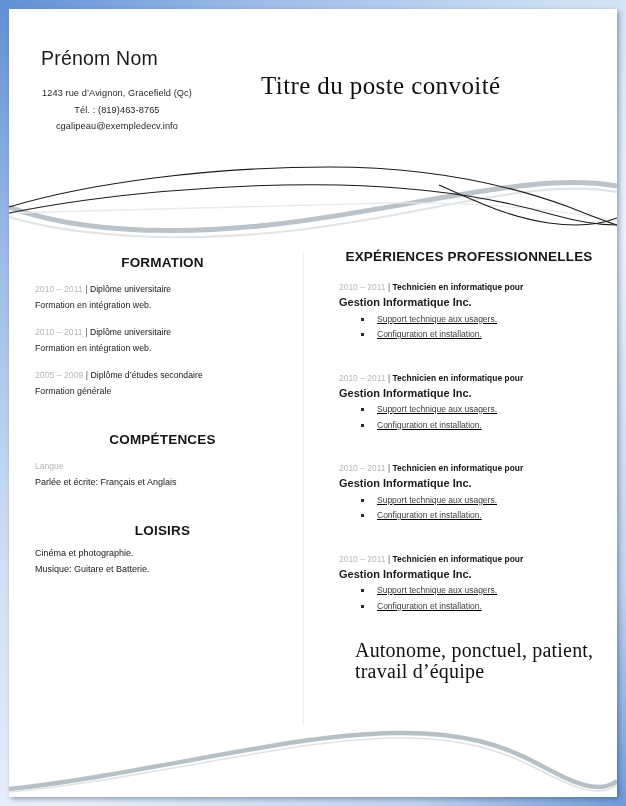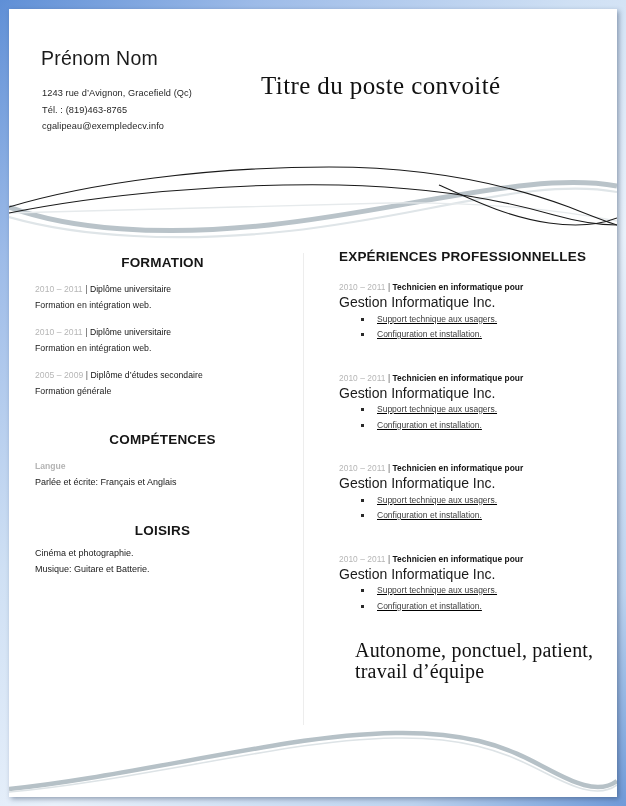--- a/index.html
+++ b/index.html
@@ -46,20 +46,21 @@
     color: #1b1b1b;
     letter-spacing: 0.2px;
     white-space: nowrap;
   }
 
   .contact-list {
     position: absolute;
     left: 33px;
     top: 76px;
     list-style: none;
+    text-align: center;
   }
   .contact-list li {
     font-size: 9.2px;
     color: #1f1f1f;
     line-height: 16.5px;
     letter-spacing: 0.1px;
     white-space: nowrap;
   }
 
   .job-title {
@@ -116,42 +117,42 @@
     width: 260px;
   }
 
   .section-title {
     font-size: 13.5px;
     font-weight: bold;
     color: #161616;
     letter-spacing: 0.2px;
     text-align: center;
   }
-  .col-right .section-title { text-align: left; }
+  .col-right .section-title { text-align: center; }
 
   .entry { margin-top: 12px; }
 
   .entry-head {
     font-size: 8.6px;
     color: #121212;
     line-height: 15.5px;
     letter-spacing: 0.05px;
   }
   .entry-date { color: #b6b6b6; }
   .entry-sep  { color: #555555; }
   .entry-role { color: #121212; }
   .col-right .entry-role { font-weight: bold; }
   .col-right .entry-head { font-size: 8.4px; line-height: 15px; }
 
   .entry-sub {
     font-size: 8.8px;
     color: #1a1a1a;
     line-height: 15.5px;
   }
-  .col-right .entry-sub { font-weight: normal; font-size: 14px; }
+  .col-right .entry-sub { font-weight: bold; font-size: 11px; }
 
   .bullet-list {
     margin: 1px 0 0 22px;
     padding: 0;
     list-style: none;
     text-decoration: underline;
   }
   .bullet-list li {
     position: relative;
     font-size: 8.5px;
@@ -167,21 +168,20 @@
     width: 3px;
     height: 3px;
     background: #2a2a2a;
   }
 
   .skill-group { margin-top: 11px; }
   .skill-label {
     font-size: 8.6px;
     color: #b4b4b4;
     line-height: 16px;
-    font-weight: bold;
   }
   .skill-line {
     font-size: 9px;
     color: #1a1a1a;
     line-height: 16.5px;
   }
 
   .plain-line {
     font-size: 9px;
     color: #1a1a1a;

